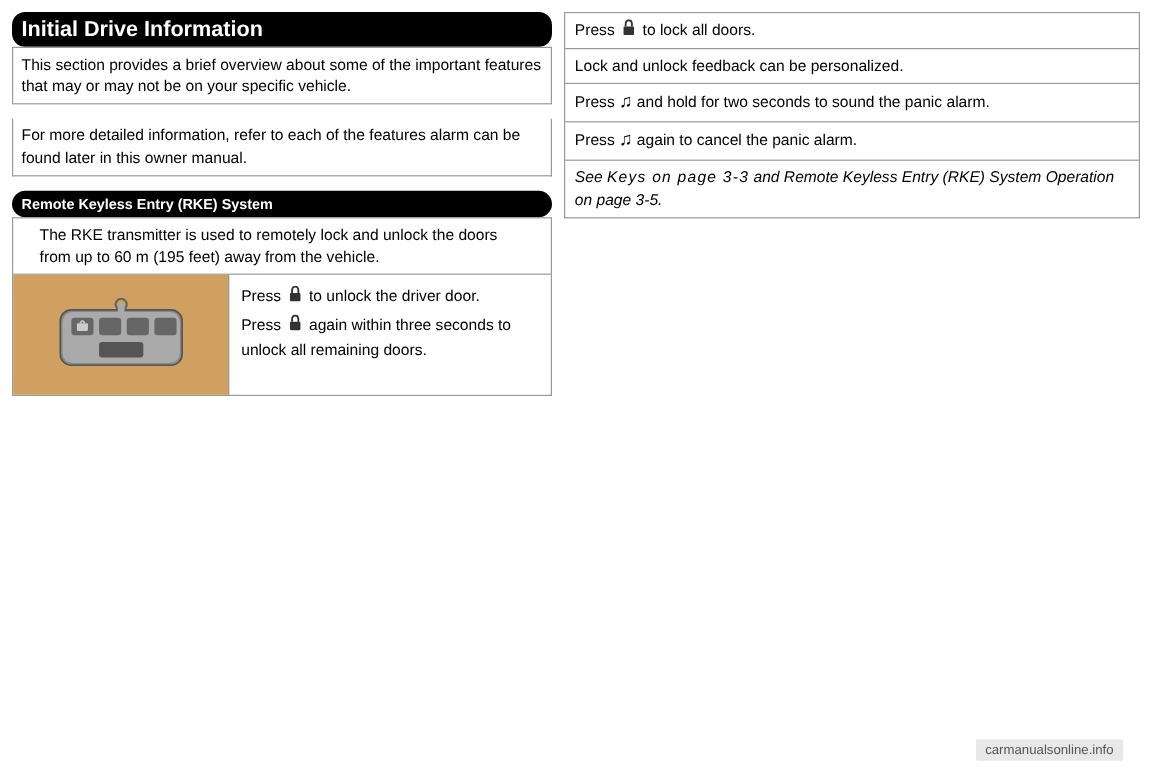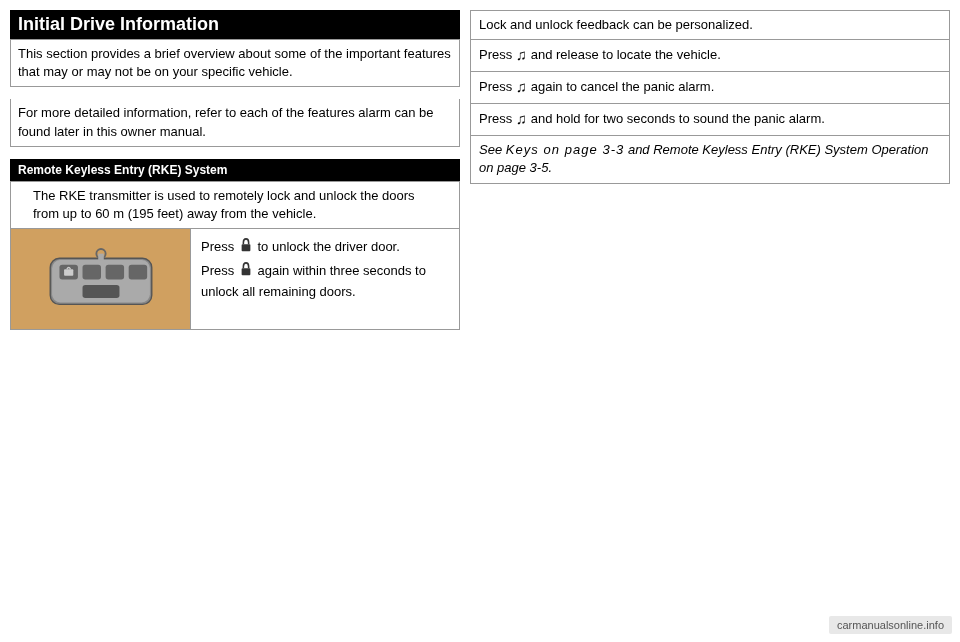--- a/index.html
+++ b/index.html
@@ -35,20 +35,21 @@
       flex: 1;
     }
 
     .section-title {
       background: #000;
       color: #fff;
       font-size: 18px;
       font-weight: bold;
       padding: 4px 8px;
       margin-bottom: 0;
+      border-radius: 11px;
     }
 
     .section-title.rke {
       font-size: 12px;
     }
 
     .text-block {
       border: 1px solid #999;
       padding: 5px 7px;
       margin-bottom: 12px;
@@ -149,21 +150,21 @@
       vertical-align: middle;
     }
 
     .italic-text {
       font-style: italic;
     }
 
     .watermark {
       position: fixed;
       bottom: 8px;
-      right: 8px;
+      right: 24px;
       background: #e8e8e8;
       padding: 3px 8px;
       font-size: 11px;
       color: #555;
       border-radius: 2px;
     }
 
     .border-top-first {
       border-top: 1px solid #999 !important;
     }
@@ -230,45 +231,50 @@
             </span>
             <span>again within three seconds to unlock all remaining doors.</span>
           </div>
         </div>
       </div>
     </div>
   </div>
 
   <div class="right-column">
 
+    <div class="info-row border-top-first">
+      <span>Press </span>
+      <span class="lock-icon">
+        <svg viewBox="0 0 12 16" xmlns="http://www.w3.org/2000/svg" width="12" height="14">
+          <rect x="1" y="7" width="10" height="8" rx="1" fill="#333"></rect>
+          <path d="M3 7 V5 Q3 1 6 1 Q9 1 9 5 V7" fill="none" stroke="#333" stroke-width="1.8"></path>
+        </svg>
+      </span>
+      <span> to lock all doors.</span>
+    </div>
 
     <div class="info-row">
       <span>Lock and unlock feedback can be personalized.</span>
     </div>
+
 
 
 
     <div class="info-row">
       <span>Press </span>
       <span class="horn-icon" style="font-family: serif; font-size:15px; font-style:italic;">♫</span>
-      <span> and release to locate the vehicle.</span>
+      <span> and hold for two seconds to sound the panic alarm.</span>
     </div>
 
     <div class="info-row">
       <span>Press </span>
       <span class="horn-icon" style="font-family: serif; font-size:15px; font-style:italic;">♫</span>
       <span> again to cancel the panic alarm.</span>
     </div>
 
     <div class="info-row">
-      <span>Press </span>
-      <span class="horn-icon" style="font-family: serif; font-size:15px; font-style:italic;">♫</span>
-      <span> and hold for two seconds to sound the panic alarm.</span>
-    </div>
-
-    <div class="info-row">
       <span class="italic-text">See <span style="letter-spacing:0.08em;">Keys on page 3‑3</span> and <span>Remote Keyless Entry (RKE) System Operation on page 3‑5.</span></span>
     </div>
 
   </div>
 </div>
 
 <div class="watermark">carmanualsonline.info</div>
 
 </body></html>

